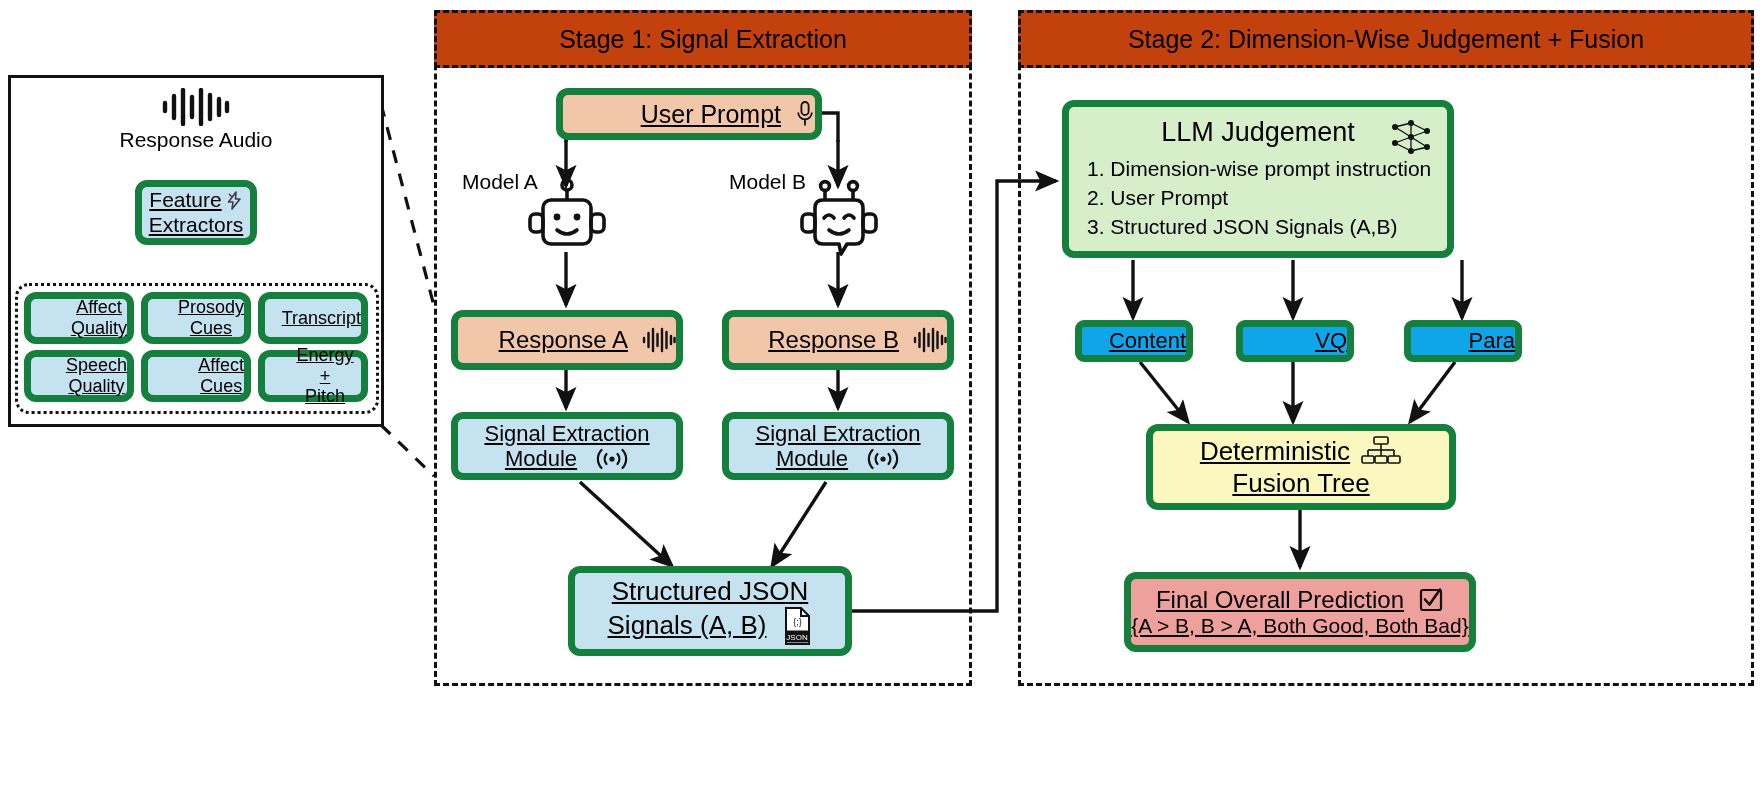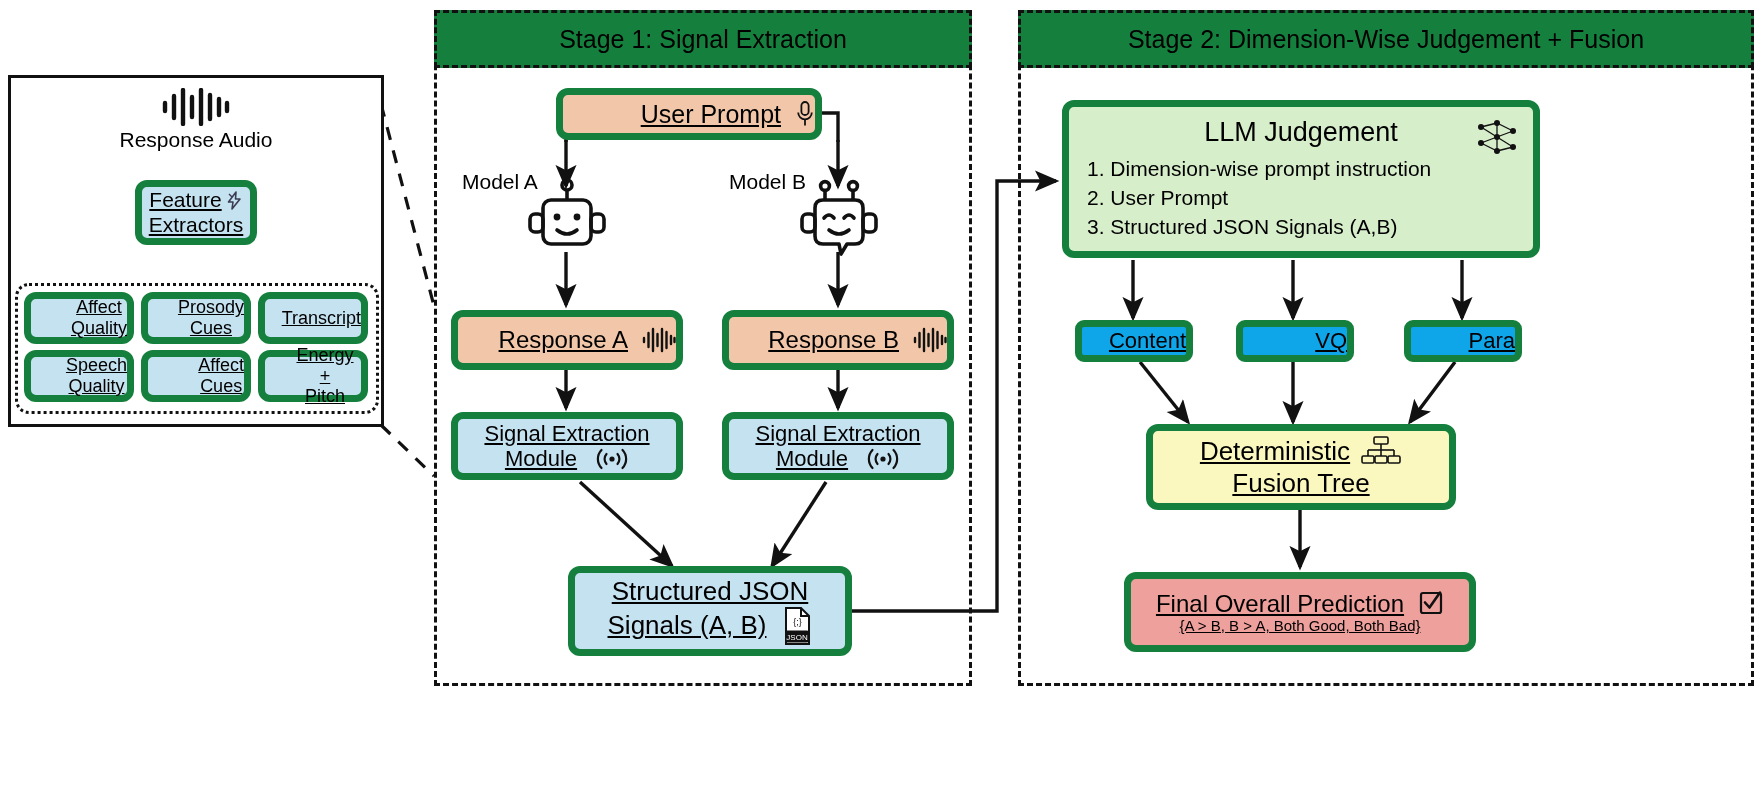--- a/index.html
+++ b/index.html
@@ -26,42 +26,42 @@
   .red{background:#eda09c;}
   .grey{background:#0ea5e9;}
 
   
   .panel{
     position:absolute;box-sizing:border-box;
     border:3px dashed #111;background:transparent;
   }
   .panel-head{
     position:absolute;box-sizing:border-box;
-    background:#15803d;
+    background:#c2410c;
     border-left:3px dashed #111;border-right:3px dashed #111;
     border-top:3px dashed #111;border-bottom:3px dashed #111;
     display:flex;align-items:center;justify-content:center;
     font-size:25px;
   }
   .solidbox{
     position:absolute;box-sizing:border-box;
     border:3px solid #111;background:#fff;
   }
   .dottedbox{
     position:absolute;box-sizing:border-box;
     border:3px dotted #111;border-radius:14px;background:transparent;
   }
 
   
   svg.layer{position:absolute;left:0;top:0;width:1762px;height:786px;overflow:visible;pointer-events:none;}
 
   
   .plain{position:absolute;box-sizing:border-box;white-space:nowrap;}
   .t18{font-size:18px;}
-  .t19{font-size:15px;}
+  .t19{font-size:21px;}
   .t21{font-size:21px;}
   .t22{font-size:22px;}
   .t24{font-size:24px;}
   .t25{font-size:25px;}
   .t26{font-size:26px;}
 
   .ico{display:inline-flex;align-items:center;justify-content:center;vertical-align:middle;}
 
   .llm-list{
     position:absolute;box-sizing:border-box;
@@ -342,21 +342,21 @@
             <text x="15" y="33" font-size="8" text-anchor="middle" font-family="Liberation Sans, sans-serif" fill="#fff">JSON</text>
           </svg>
         </span>
       </div>
     </div>
   </div>
 
   <div class="panel" style="left:1018px;top:10px;width:736px;height:676px;"></div>
   <div class="panel-head" style="left:1018px;top:10px;width:736px;height:58px;">Stage 2: Dimension-Wise Judgement + Fusion</div>
 
-  <div class="node green" style="left:1062px;top:100px;width:478px;height:158px;display:block;">
+  <div class="node green" style="left:1062px;top:100px;width:392px;height:158px;display:block;">
     <div class="llm-title" style="top:10px;">LLM Judgement</div>
     <div class="llm-list" style="left:18px;top:48px;width:446px;">
       <div>1. Dimension-wise prompt instruction</div>
       <div>2. User Prompt</div>
       <div>3. Structured JSON Signals (A,B)</div>
     </div>
     <span class="ico" style="position:absolute;right:12px;top:10px;">
       <svg width="48" height="42" viewBox="0 0 48 42">
         <g stroke="#111" stroke-width="1.3" fill="none">
           <line x1="8" y1="10" x2="24" y2="6"></line>

